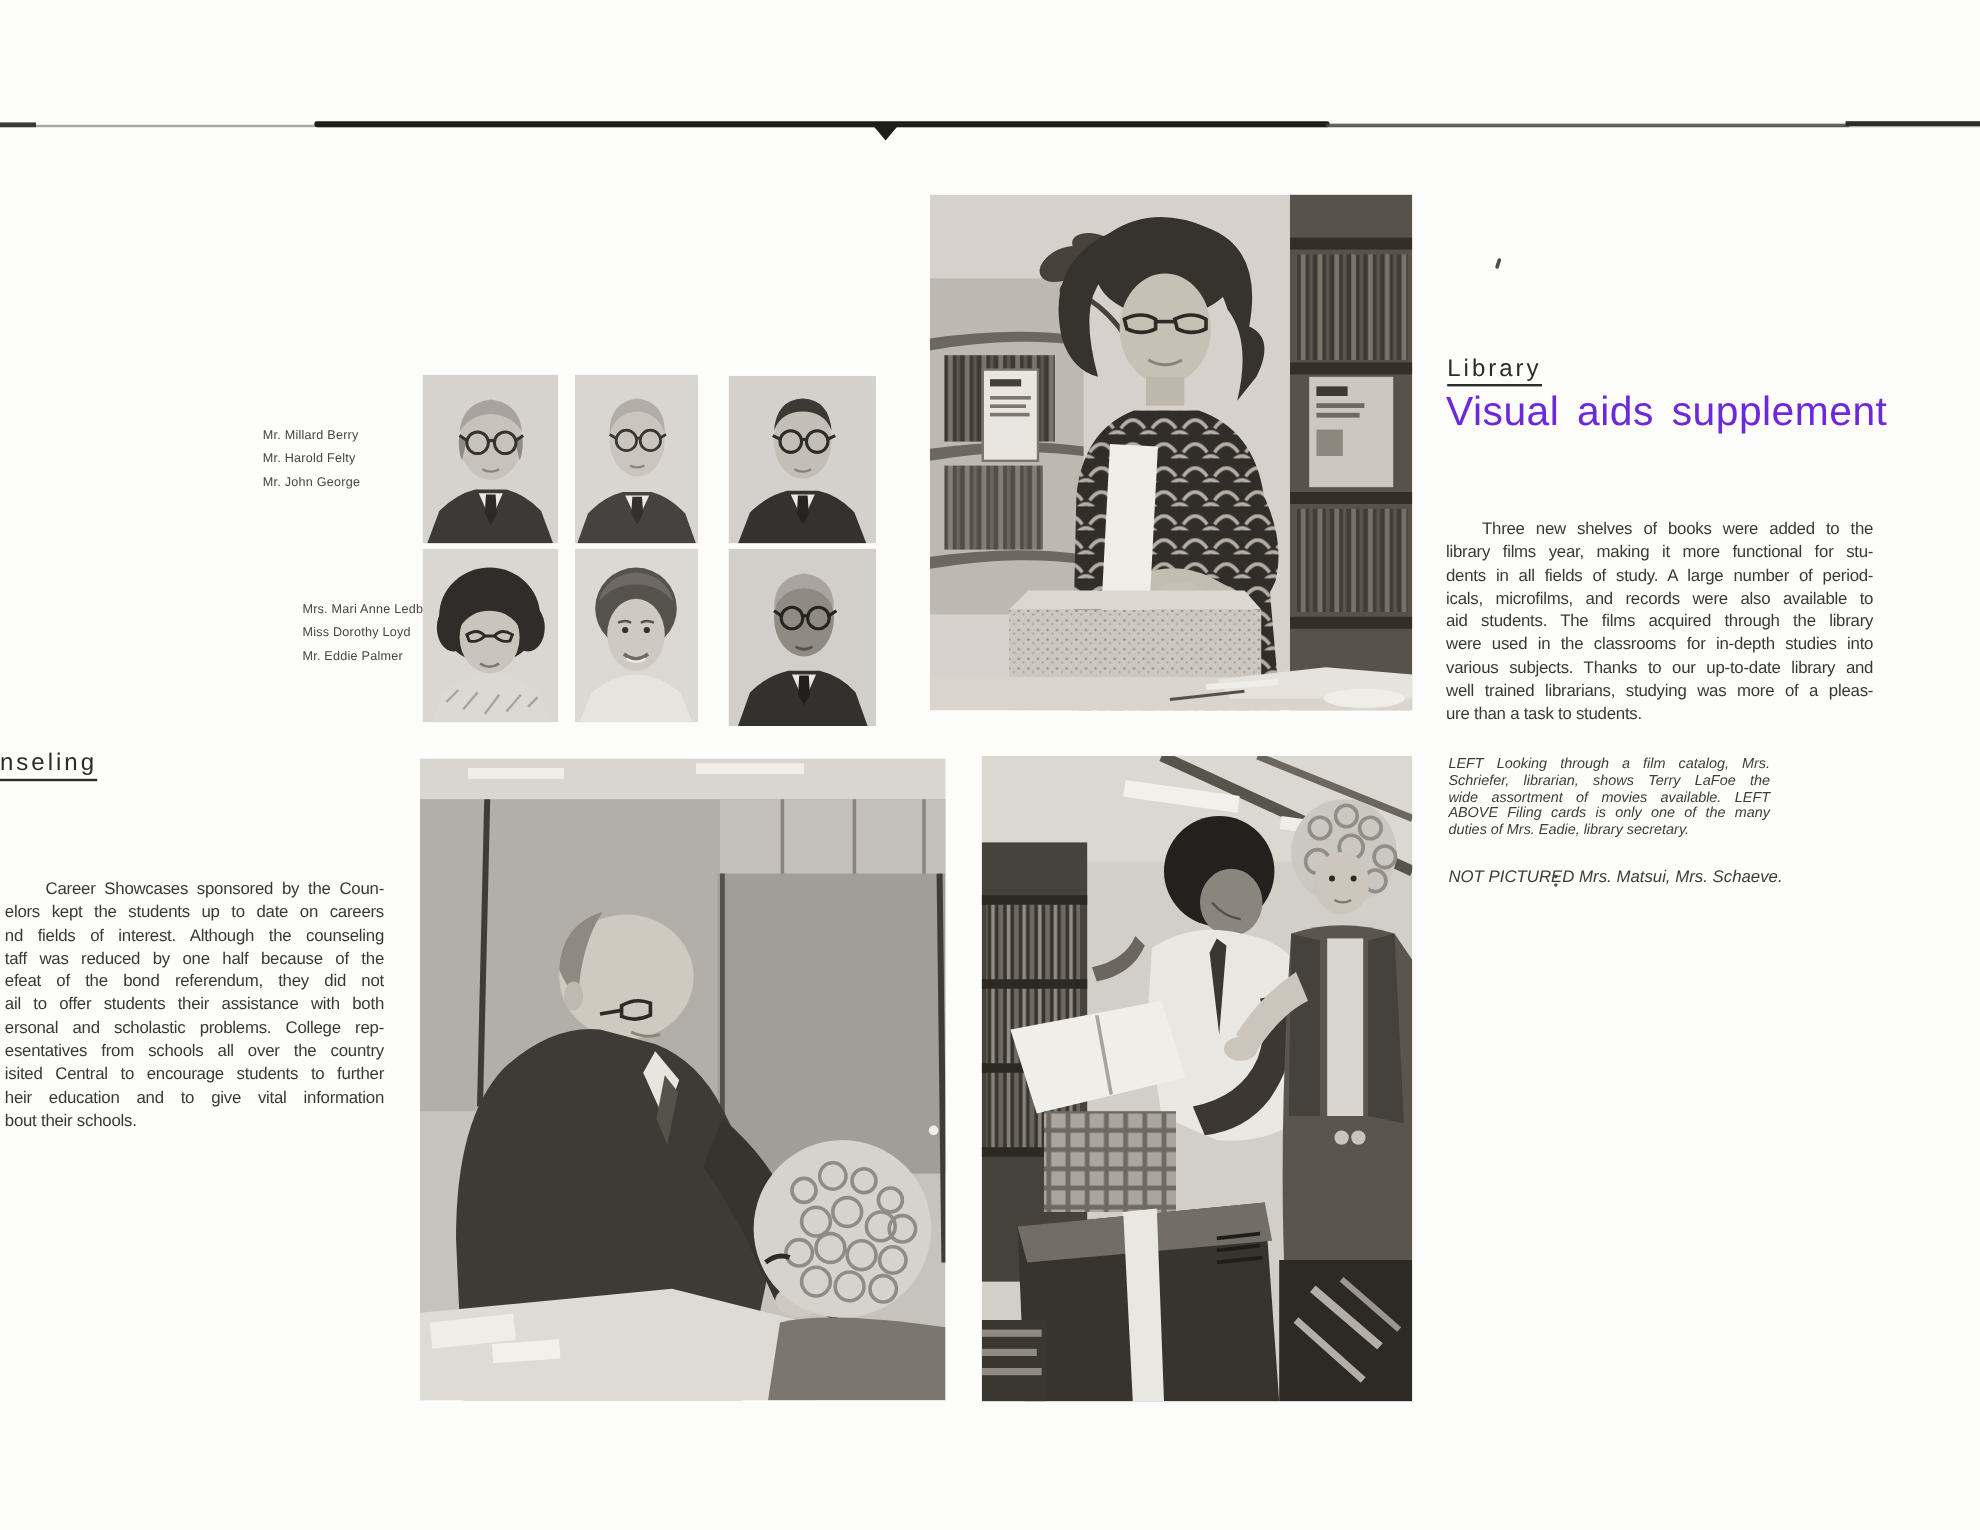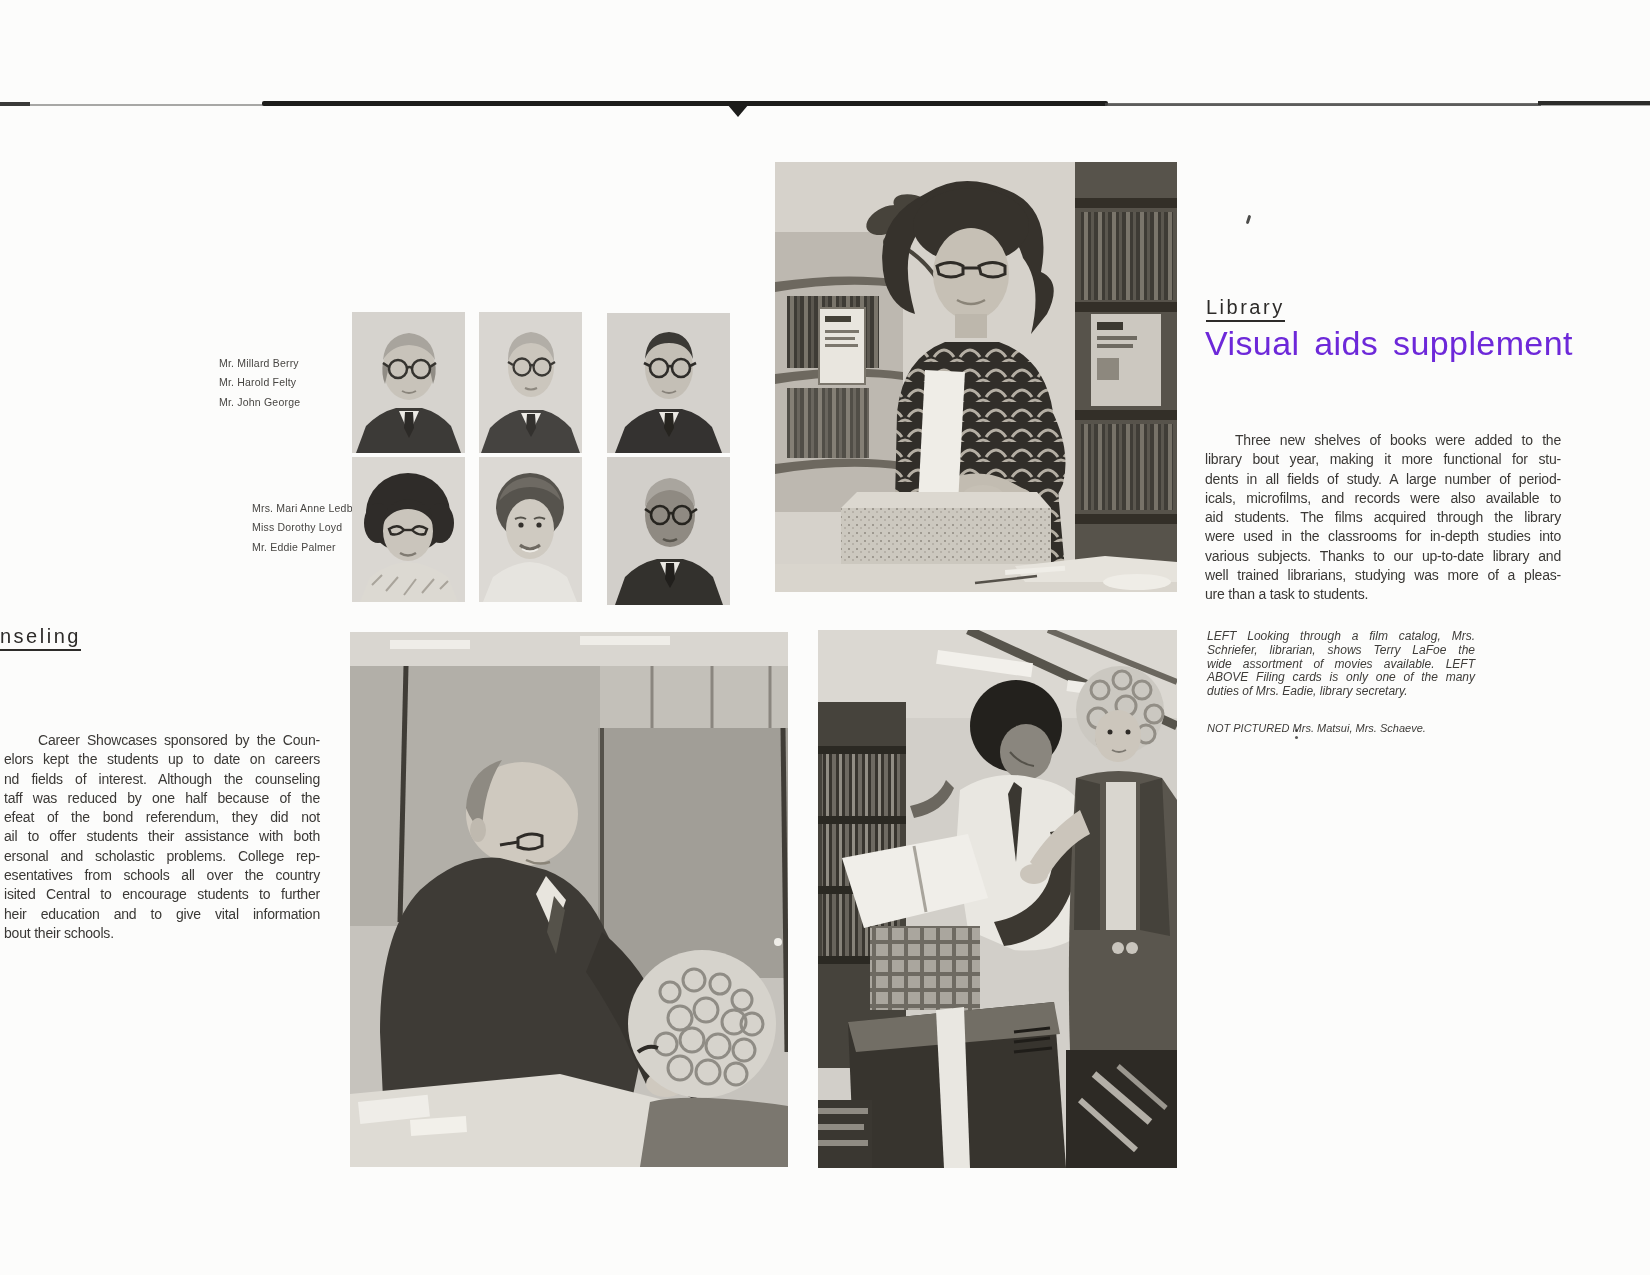--- a/index.html
+++ b/index.html
@@ -31,21 +31,21 @@
   .bodytext{font-size:14px;line-height:19.3px;letter-spacing:-0.2px;color:#3a3835;}
   .body-left{left:4px;top:731px;width:316px;}
   .body-right{left:1205px;top:431px;width:356px;}
   .jl{text-align:justify;text-align-last:justify;}
   .jl.last{text-align-last:left;}
   .jl.first-left{padding-left:34px;}
   .jl.first-right{padding-left:30px;}
   .caption{font-style:italic;font-size:12.5px;color:#3e3c39;}
   .cap-left{left:0;top:966px;width:309px;line-height:15.2px;}
   .cap-right{left:1207px;top:630px;width:268px;line-height:13.8px;font-size:12px;}
-  .not-pictured{left:1207px;top:722px;font-style:italic;font-size:11px;color:#3e3c39;}
+  .not-pictured{left:1207px;top:722px;font-style:italic;font-size:14px;color:#3e3c39;}
   
   .photo{overflow:hidden;}
   .photo svg{display:block;width:100%;height:100%;}
   .p-berry{left:352px;top:312px;width:113px;height:141px;}
   .p-felty{left:479px;top:312px;width:103px;height:141px;}
   .p-george{left:607px;top:313px;width:123px;height:140px;}
   .p-ledbetter{left:352px;top:457px;width:113px;height:145px;}
   .p-loyd{left:479px;top:457px;width:103px;height:145px;}
   .p-palmer{left:607px;top:457px;width:123px;height:148px;}
   .ph-librarian{left:775px;top:162px;width:402px;height:430px;}
@@ -92,21 +92,21 @@
     <div class="jl">heir education and to give vital information</div>
     <div class="jl last">bout their schools.</div>
   </div>
 
 
   <div class="abs sec-right"><span class="sec-label">Library</span></div>
   <div class="abs headline hl-r1">Visual aids supplement</div>
 
   <div class="abs bodytext body-right">
     <div class="jl first-right">Three new shelves of books were added to the</div>
-    <div class="jl">library bout year, making it more functional for stu-</div>
+    <div class="jl">library films year, making it more functional for stu-</div>
     <div class="jl">dents in all fields of study. A large number of period-</div>
     <div class="jl">icals, microfilms, and records were also available to</div>
     <div class="jl">aid students. The films acquired through the library</div>
     <div class="jl">were used in the classrooms for in-depth studies into</div>
     <div class="jl">various subjects. Thanks to our up-to-date library and</div>
     <div class="jl">well trained librarians, studying was more of a pleas-</div>
     <div class="jl last">ure than a task to students.</div>
   </div>
 
   <div class="abs caption cap-right">

